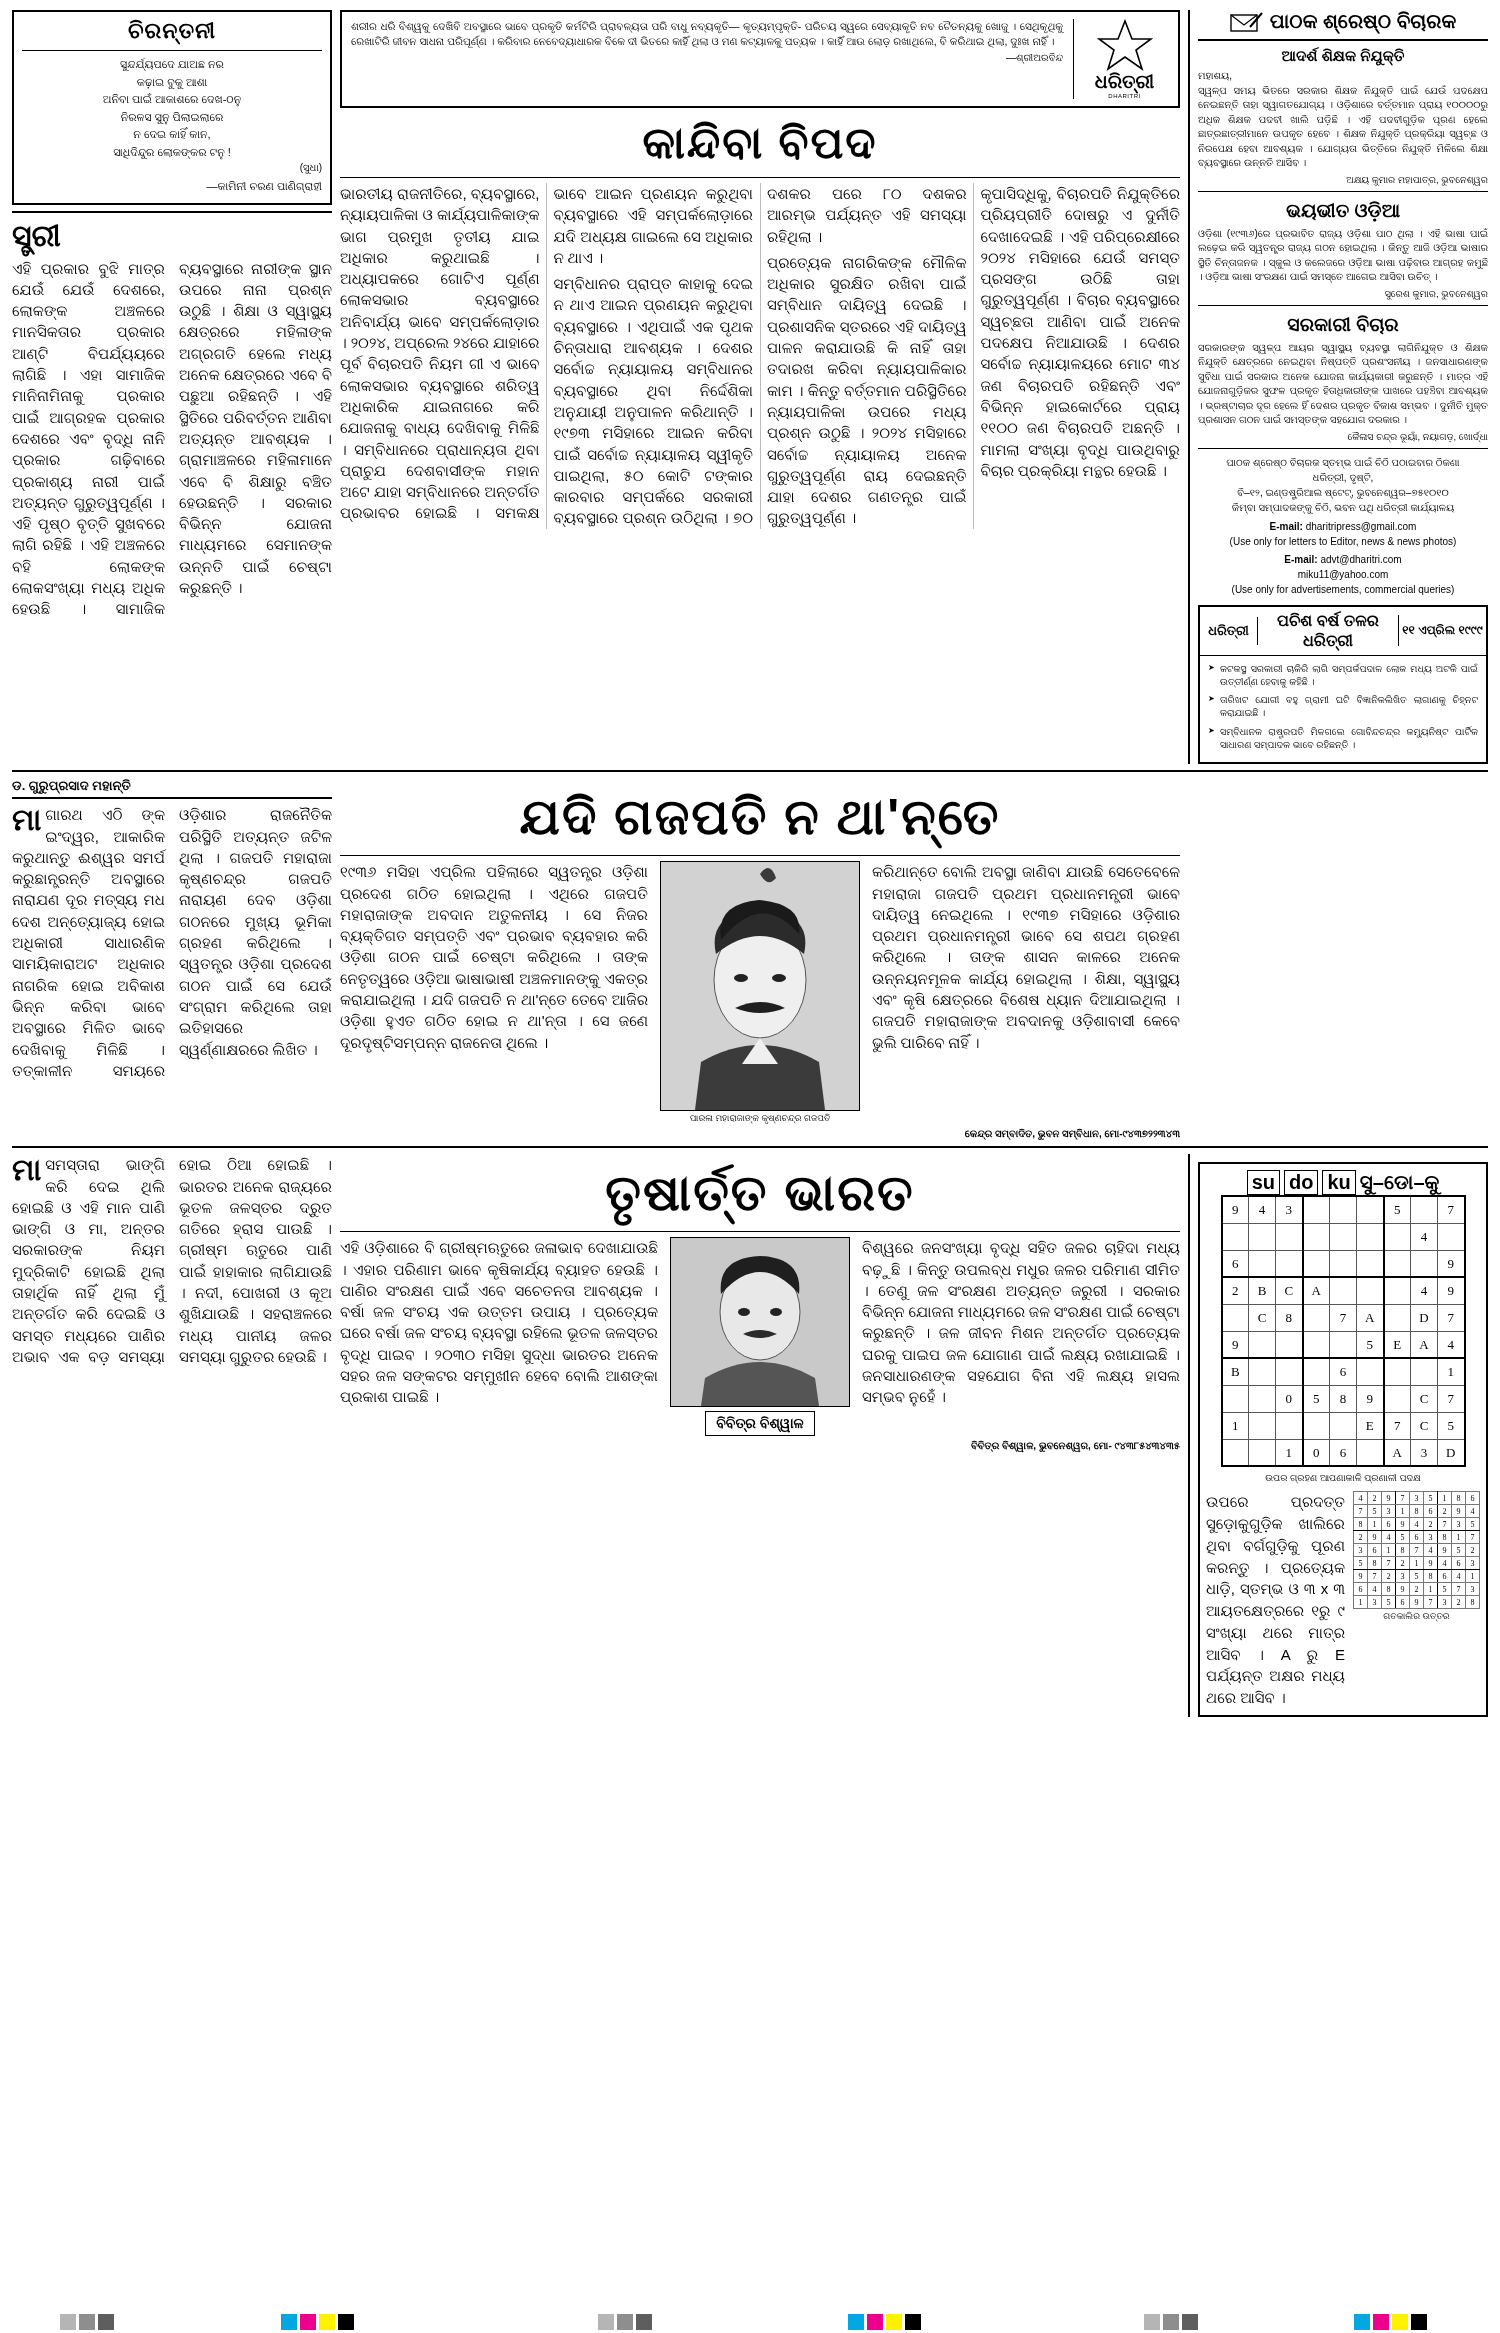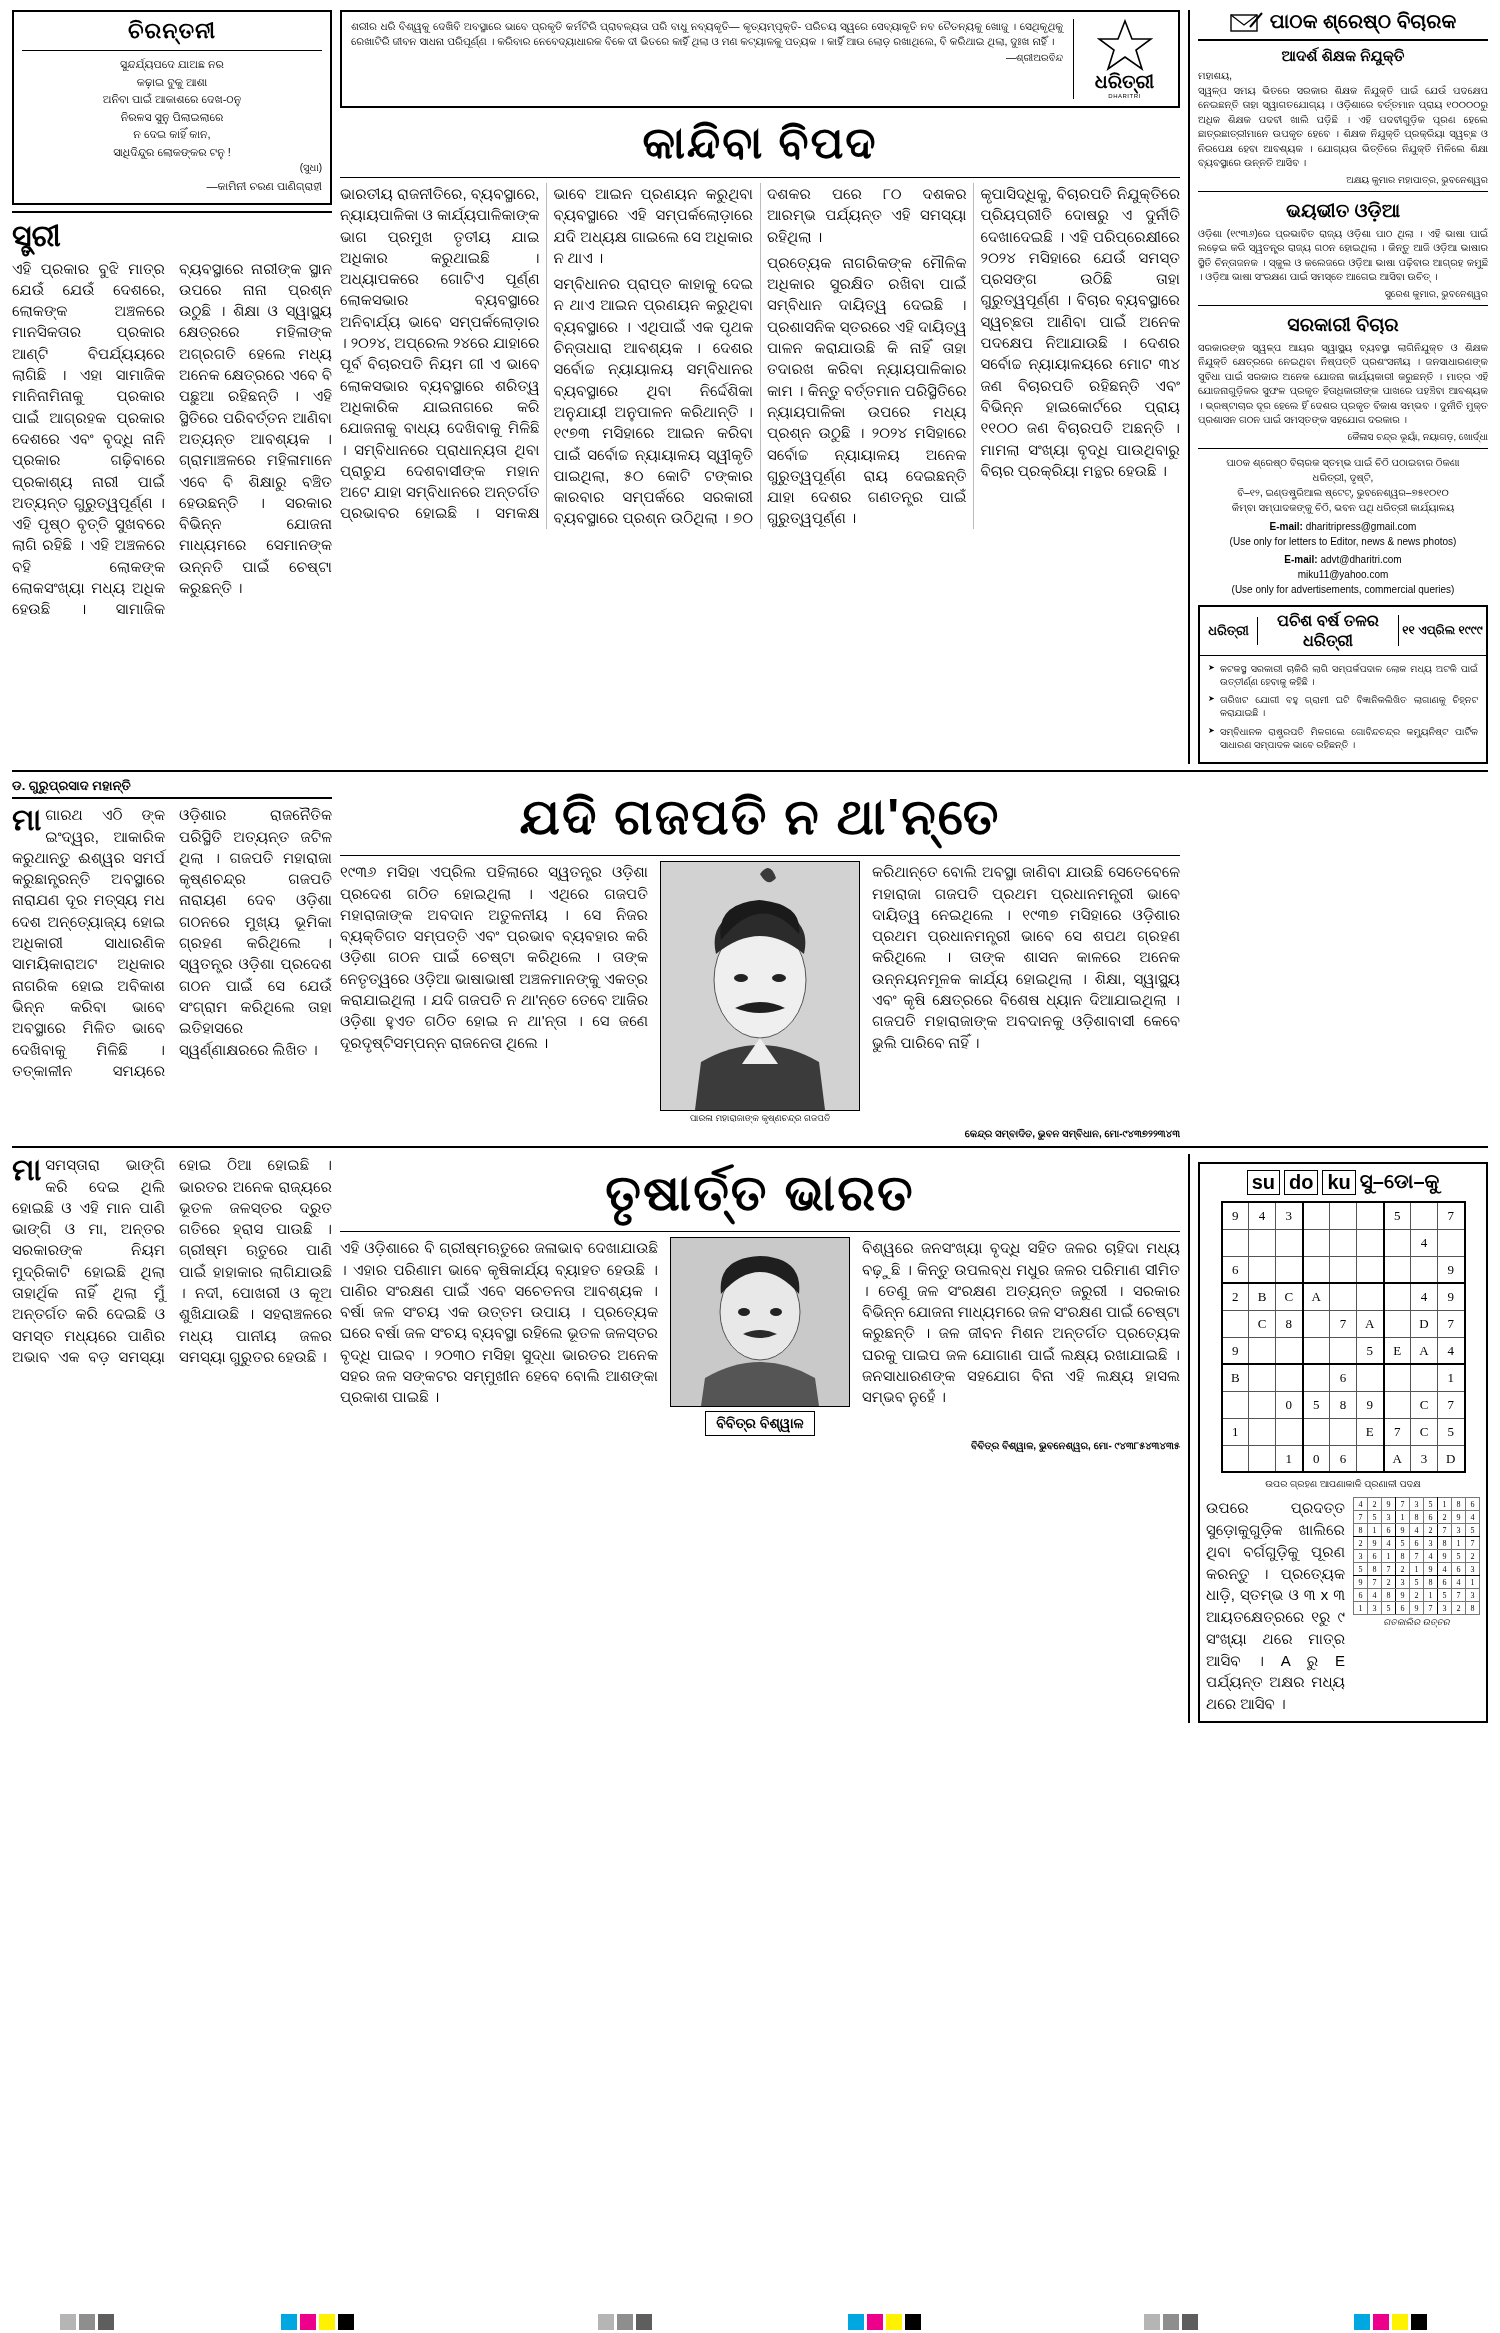--- a/index.html
+++ b/index.html
@@ -81,42 +81,42 @@
 
   
   .author-line { font-size:13px; font-weight:bold; border-bottom:2px solid #000; padding-bottom:3px; margin-bottom:5px;}
   .dropcap:first-letter { font-size:30px; font-weight:bold; line-height:0.9; float:left; padding:2px 4px 0 0; }
 
   .photo { border:1px solid #000; background:#cfcfcf; }
   .photo-cap { font-size:9px; text-align:center; margin-top:2px; }
 
   
   .sudoku-box { border:2px solid #000; margin-top:8px; padding:6px; }
-  .sudoku-title { display:flex; justify-content:center; gap:4px; font-size:20px; font-weight:bold; margin-bottom:6px;}
+  .sudoku-title { display:flex; justify-content:center; align-items:center; gap:4px; font-size:20px; font-weight:bold; margin-bottom:0;}
   .sud-pill { border:1px solid #000; padding:0 4px; }
   table.grid { border-collapse:collapse; margin:0 auto; }
   table.grid td {
     width:27px; height:27px; border:1px solid #555; text-align:center;
     font-size:13px; font-family:"Liberation Serif", serif;
   }
   table.grid td.b-r { border-right:2px solid #000; }
   table.grid td.b-b { border-bottom:2px solid #000; }
   table.grid tr:first-child td { border-top:2px solid #000; }
   table.grid td:first-child { border-left:2px solid #000; }
   table.grid td:last-child { border-right:2px solid #000; }
   table.grid tr:last-child td { border-bottom:2px solid #000; }
   .sud-note { font-size:9.5px; text-align:center; margin-top:5px; }
 
   .ans-wrap { display:flex; gap:8px; margin-top:7px; }
   .ans-txt { font-size:15px; line-height:1.45; flex:1; text-align:justify;}
   table.minigrid { border-collapse:collapse; }
   table.minigrid td { width:14px; height:13px; border:1px solid #777; font-size:8px; text-align:center; font-family:"Liberation Serif", serif;}
   table.minigrid td.b-r { border-right:1.5px solid #000;}
   table.minigrid td.b-b { border-bottom:1.5px solid #000;}
-  .ans-cap { font-size:9px; text-align:center; margin-top:2px;font-style:italic; }
+  .ans-cap { font-size:9px; text-align:center; margin-top:2px; }
   .map-wrap { display:flex; align-items:flex-start; gap:6px; }
   .bharat-head { font-size:26px; font-weight:bold; letter-spacing:1px;}
   .sec-head-big { font-size:30px; font-weight:bold; }
 
   
   .colorbar { position:absolute; left:0; bottom:0; width:1500px; height:22px; display:flex; }
   .cb-seg { height:22px; display:flex; align-items:center; }
   .sw { width:16px; height:16px; margin-right:3px; }
   .sign-right { font-size:10px; text-align:right; margin-top:4px; font-weight:bold;}
   .name-plate { border:1px solid #000; display:inline-block; padding:3px 10px; font-size:14px; font-weight:bold; background:#fff;}

